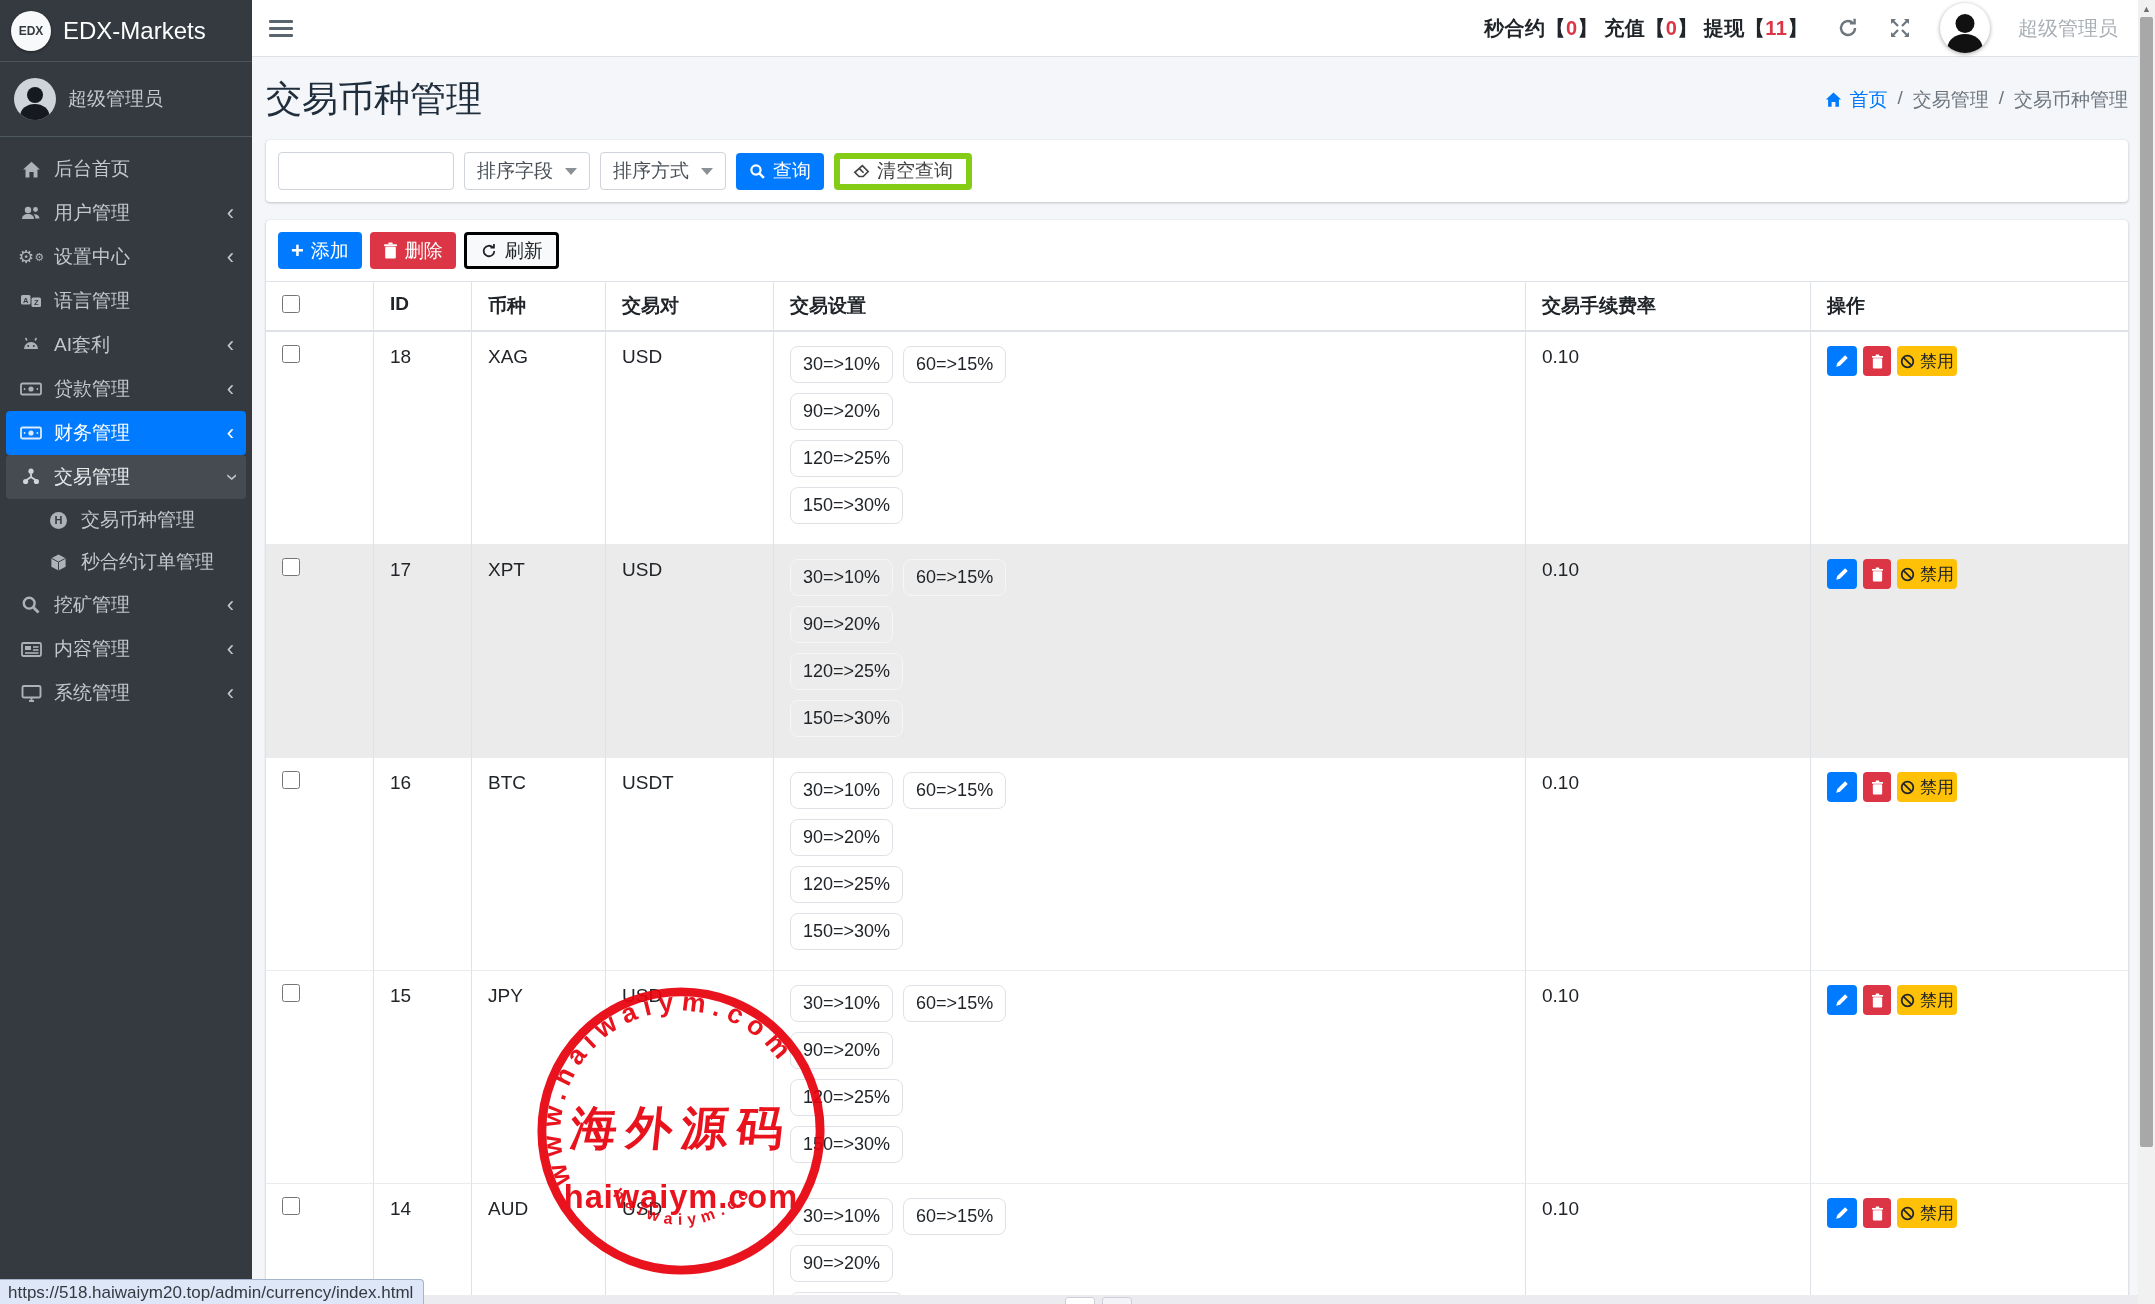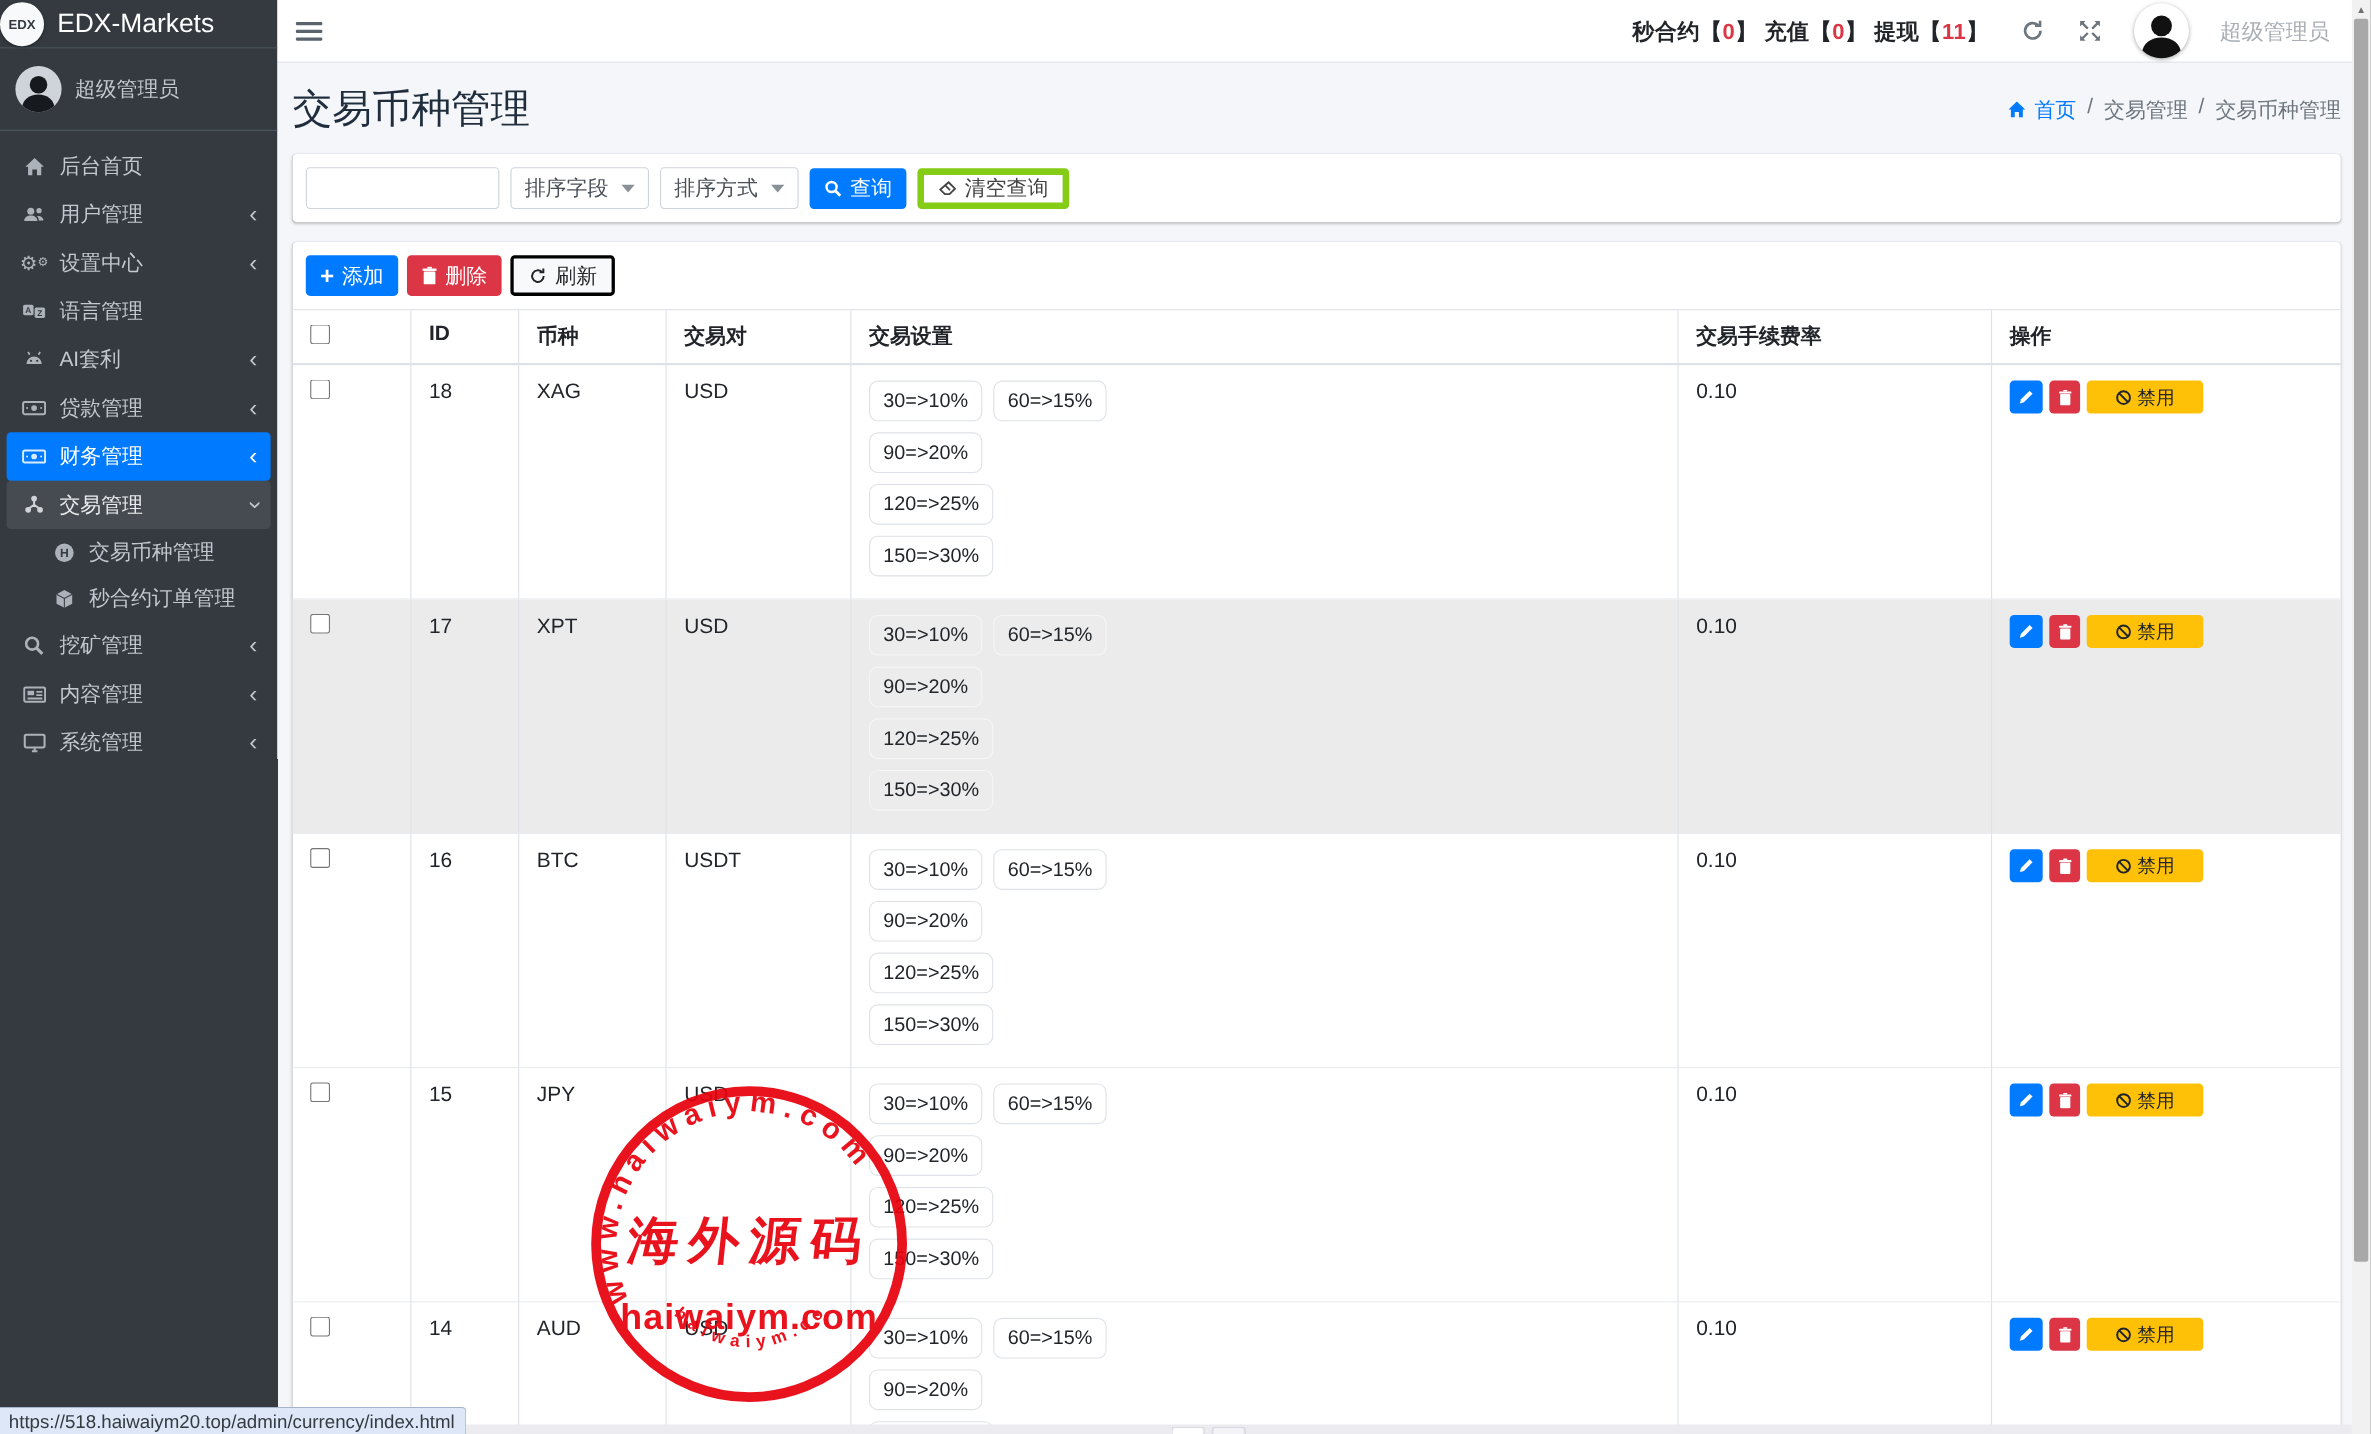--- a/index.html
+++ b/index.html
@@ -1,21 +1,21 @@
 <!DOCTYPE html>
 <html><head>
 <meta charset="utf-8">
 <style>
   * { margin:0; padding:0; box-sizing:border-box; }
   html,body { width:2155px; height:1304px; overflow:hidden;
     font-family:"Liberation Sans","DejaVu Sans",sans-serif; background:#f4f6f9; color:#212529; }
 
   
   .sidebar { position:fixed; left:0; top:0; width:252px; height:1304px; background:#343a40; z-index:30; }
-  .brand { height:44px; display:flex; align-items:center; padding-left:0;
+  .brand { height:62px; display:flex; align-items:center; padding-left:11px;
            border-bottom:1px solid #4b545c; }
   .brand-logo { width:40px; height:40px; border-radius:50%; background:#f8f9fa; display:flex;
                 align-items:center; justify-content:center; font-size:12px; font-weight:bold; color:#343a40;
                 box-shadow:0 1px 3px rgba(0,0,0,.4); }
   .brand-title { color:#fff; font-size:24px; font-weight:300; margin-left:12px; }
   .user-panel { display:flex; align-items:center; padding:16px 0 16px 14px; border-bottom:1px solid #4f5962; }
   .avatar-sm { width:42px; height:42px; border-radius:50%; background:#cfd4da; position:relative; overflow:hidden; }
   .person::before { content:""; position:absolute; left:50%; top:22%; transform:translateX(-50%);
       width:38%; height:38%; border-radius:50%; background:#16191d; }
   .person::after { content:""; position:absolute; left:50%; top:62%; transform:translateX(-50%);
@@ -82,21 +82,21 @@
   .t-row.hl .chip { background:#ececec; border-color:#f6f6f6; }
   .cell-chk { padding-top:13px !important; }
   input[type=checkbox] { width:18px; height:18px; cursor:pointer; }
   .chips { width:230px; display:flex; flex-wrap:wrap; }
   .chip { background:#fff; border:1px solid #dee2e6; border-radius:8px; padding:7px 12px; margin:0 10px 10px 0;
           font-size:18px; color:#212529; cursor:pointer; white-space:nowrap; }
   .acts { display:flex; gap:6px; align-items:flex-start; padding-right:8px; }
   .act-sq { width:30px; height:30px; border:none; border-radius:4px; display:flex; align-items:center;
             justify-content:center; cursor:pointer; }
   .act-ban { height:30px; background:#ffc107; border:none; border-radius:4px; display:inline-flex;
-             align-items:center; gap:5px; padding:0 26px; font-size:17px; color:#212529; cursor:pointer; font-family:inherit; }
+             align-items:center; gap:5px; padding:0 3px; font-size:17px; color:#212529; cursor:pointer; font-family:inherit; }
 
   
   .stamp { position:absolute; left:533px; top:983px; width:296px; height:296px; z-index:40;
            pointer-events:none; opacity:.93; }
 
   
   .page-strip { position:fixed; left:252px; right:17px; bottom:0; height:9px; background:#ebebf0; z-index:45; }
   .page-btn { position:absolute; top:2px; width:30px; height:14px; border-radius:3px; background:#fff;
               border:1px solid #cfcfda; }
   .statusbar { position:fixed; left:0; bottom:0; height:25px; background:#dde7f7; border:1px solid #a5b4cc;

